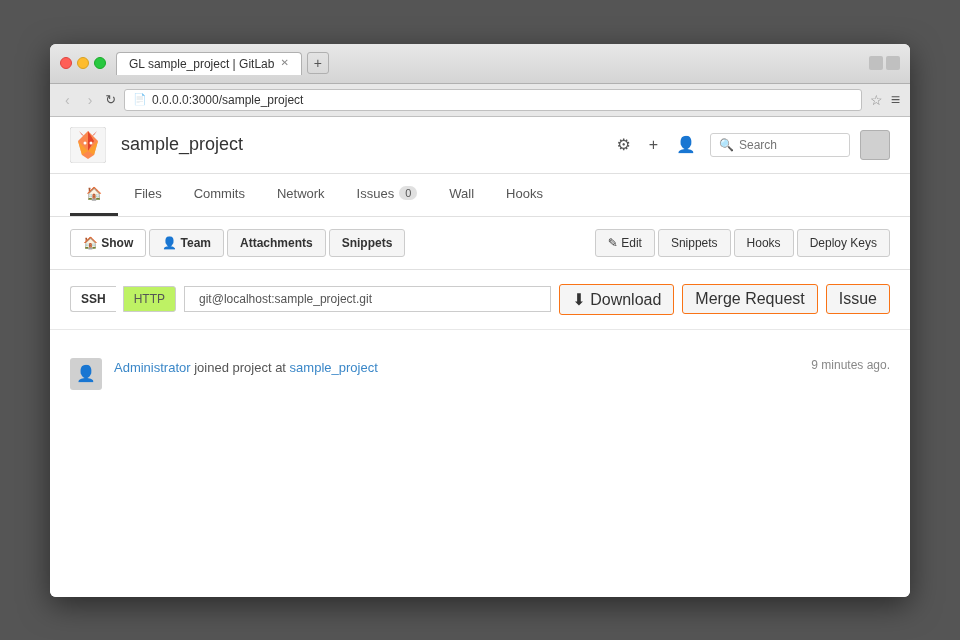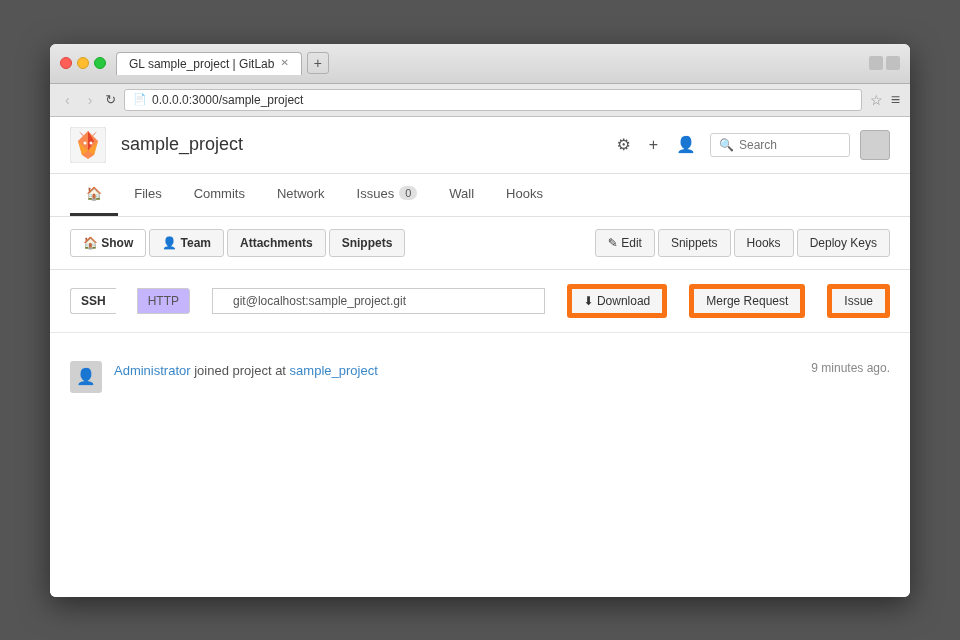--- a/index.html
+++ b/index.html
@@ -277,56 +277,56 @@
       background: #f5f5f5;
       border-radius: 3px;
       text-decoration: none;
     }
 
     
     .git-url-bar {
       display: flex;
       align-items: center;
       padding: 14px 20px;
-      gap: 22px;
+      gap: 8px;
       border-bottom: 1px solid #e8e8e8;
       background: white;
     }
     .protocol-btn {
       padding: 5px 10px;
       font-size: 12px;
       border: 1px solid #ccc;
-      background: #c4b5fd;
+      background: #bef264;
       color: #555;
       cursor: pointer;
       border-radius: 3px 0 0 3px;
     }
     .protocol-btn.active {
       background: white;
       color: #333;
       font-weight: bold;
       border-right: none;
     }
     .protocol-btn-http {
       border-radius: 0 3px 3px 0;
       margin-left: -1px;
     }
     .git-url-input {
       flex: 1;
       border: 1px solid #ccc;
-      padding: 5px 20px;
+      padding: 5px 14px;
       font-size: 12px;
       color: #555;
       background: white;
       outline: none;
     }
     .action-btn {
       padding: 5px 12px;
-      font-size: 12px;
-      border: 5px solid #f97316;
+      font-size: 16px;
+      border: 1px solid #f97316;
       background: #f5f5f5;
       color: #333;
       cursor: pointer;
       border-radius: 3px;
       display: flex;
       align-items: center;
       gap: 4px;
     }
 
     

